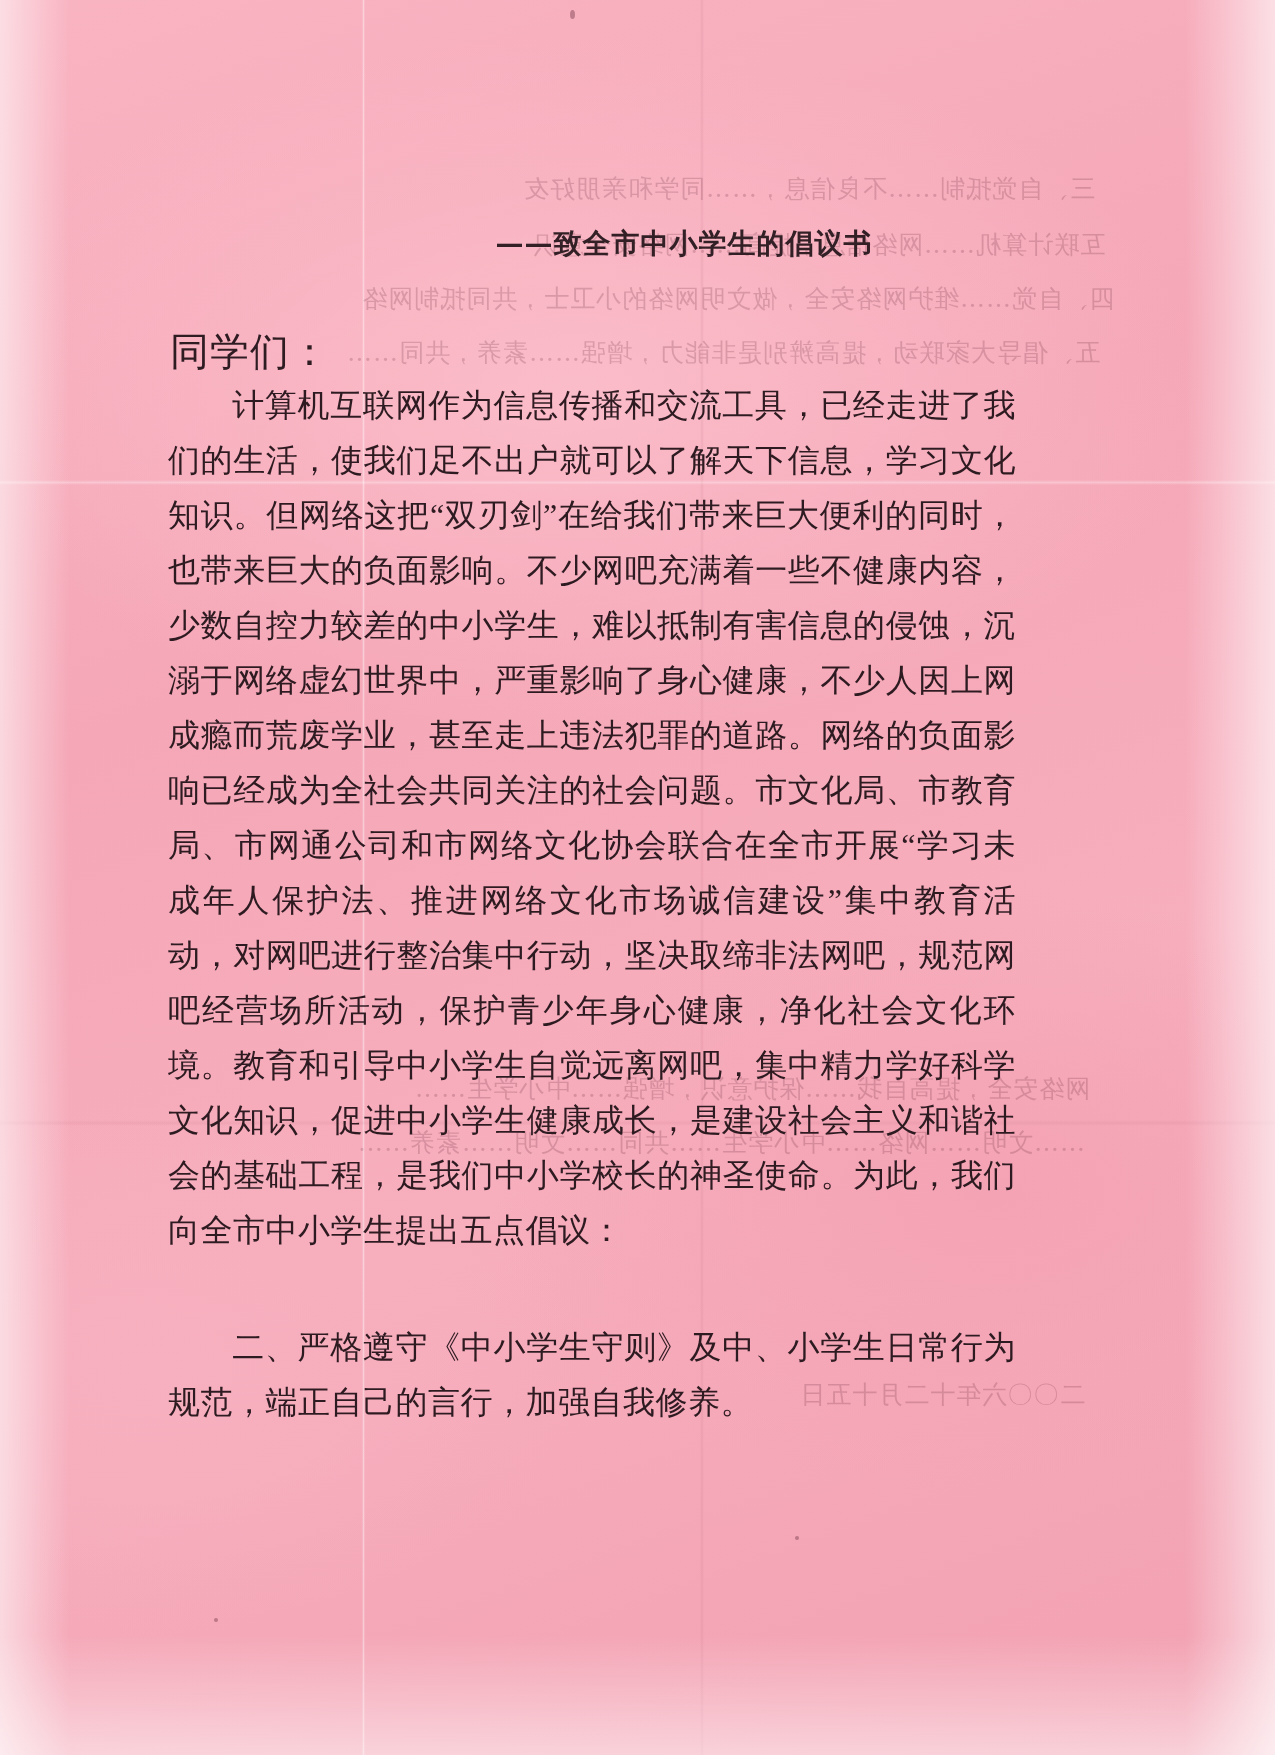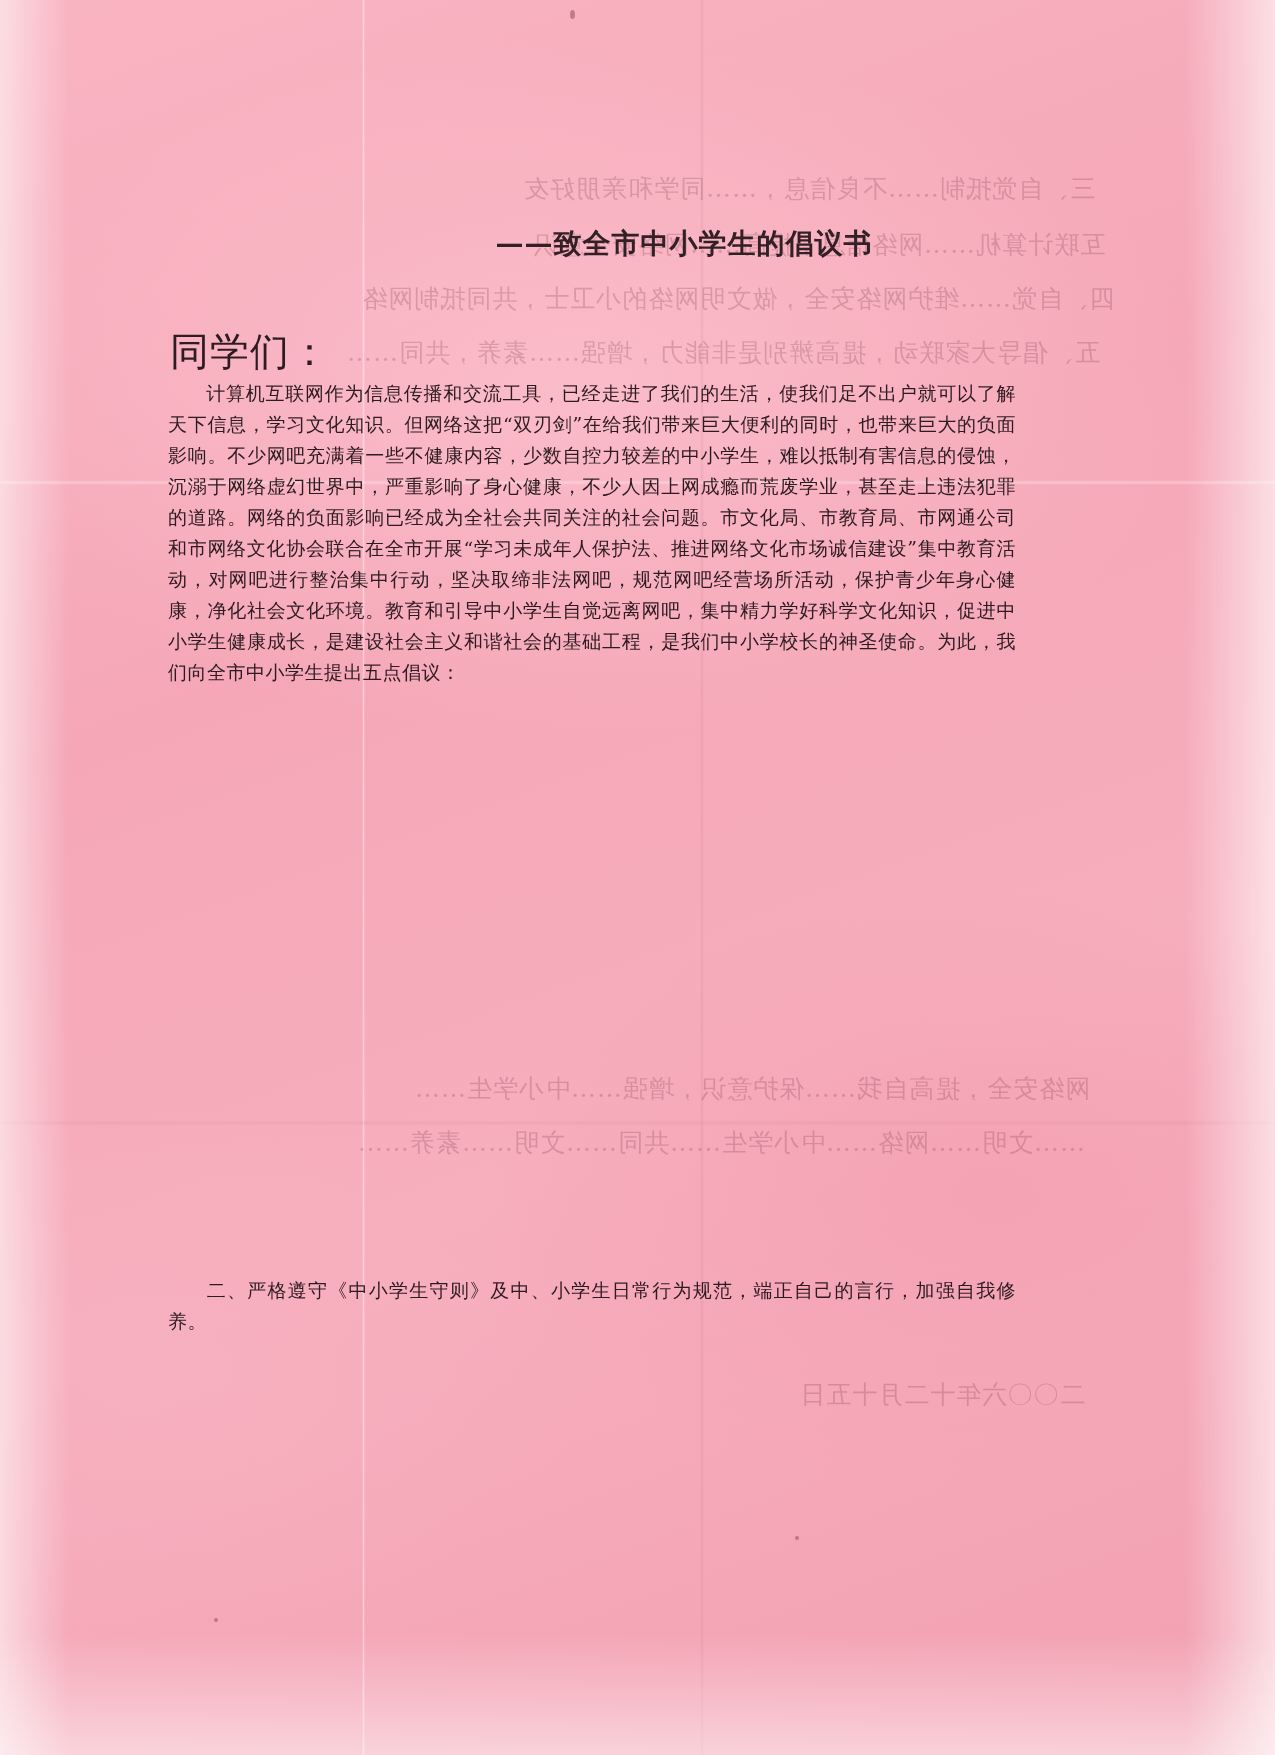--- a/index.html
+++ b/index.html
@@ -113,30 +113,31 @@
     position: absolute;
     left: 170px; top: 325px;
     font-size: 39px;
     letter-spacing: 1px;
     color: #2e1c22;
   }
   .body-block {
     position: absolute;
     left: 168px;
     width: 848px;
-    font-size: 19px;
-    line-height: 31px;
+    font-size: 32px;
+    line-height: 55px;
     letter-spacing: 0.5px;
     color: #2d1b21;
     text-align: justify;
     text-justify: inter-ideograph;
+    font-family: Liberation Serif, serif;
   }
   .body-block.p1 { top: 378px; }
   .body-block.p2 { top: 1098px; }
-  .body-block.p3 { top: 1275px; }
+  .body-block.p3 { top: 1320px; }
   .indent { display: inline-block; width: 2em; }
 </style>
 </head>
 <body>
 
 <div id="scan-page">
 
   <div id="bleed-layer">
     <div class="bleed-line" style="left:180px; top:172px;">三、自觉抵制……不良信息，……同学和亲朋好友</div>
     <div class="bleed-line" style="left:170px; top:228px;">互联计算机……网络信息，提高……网络安全意识</div>

